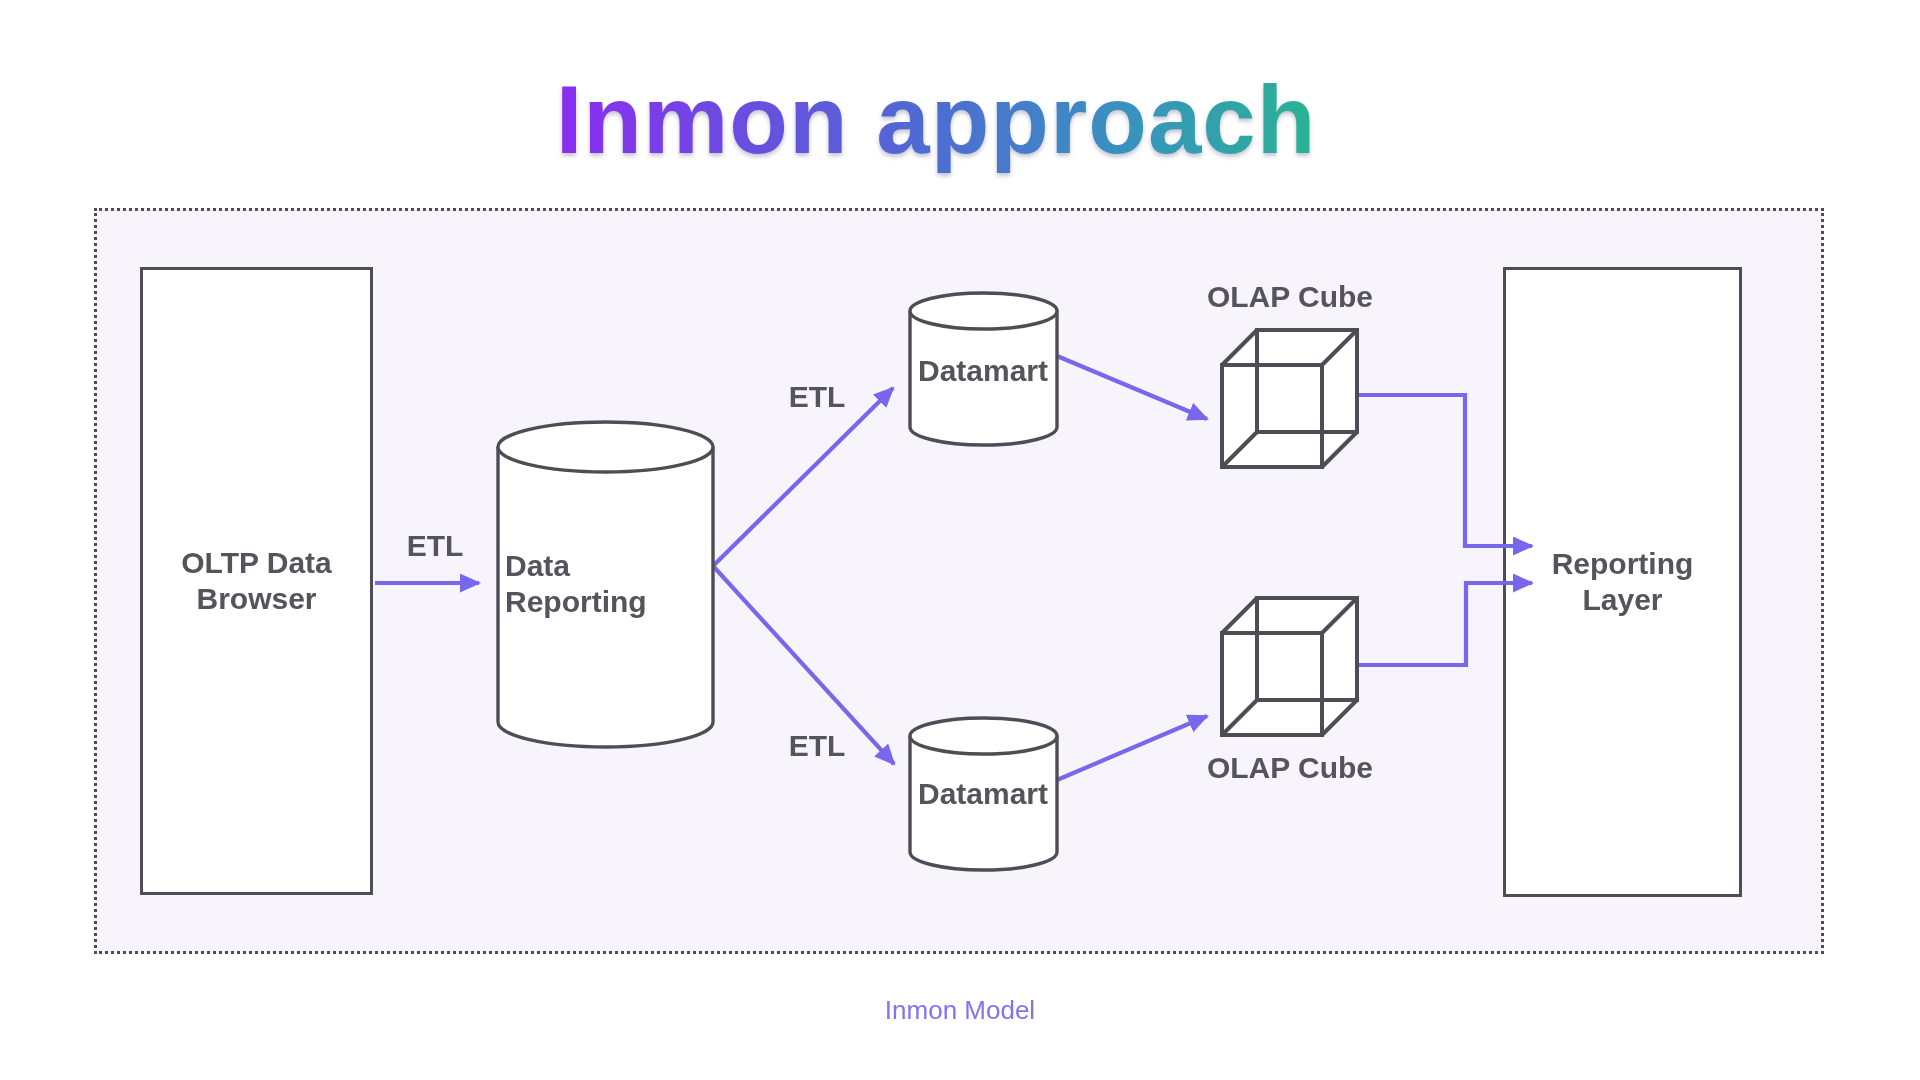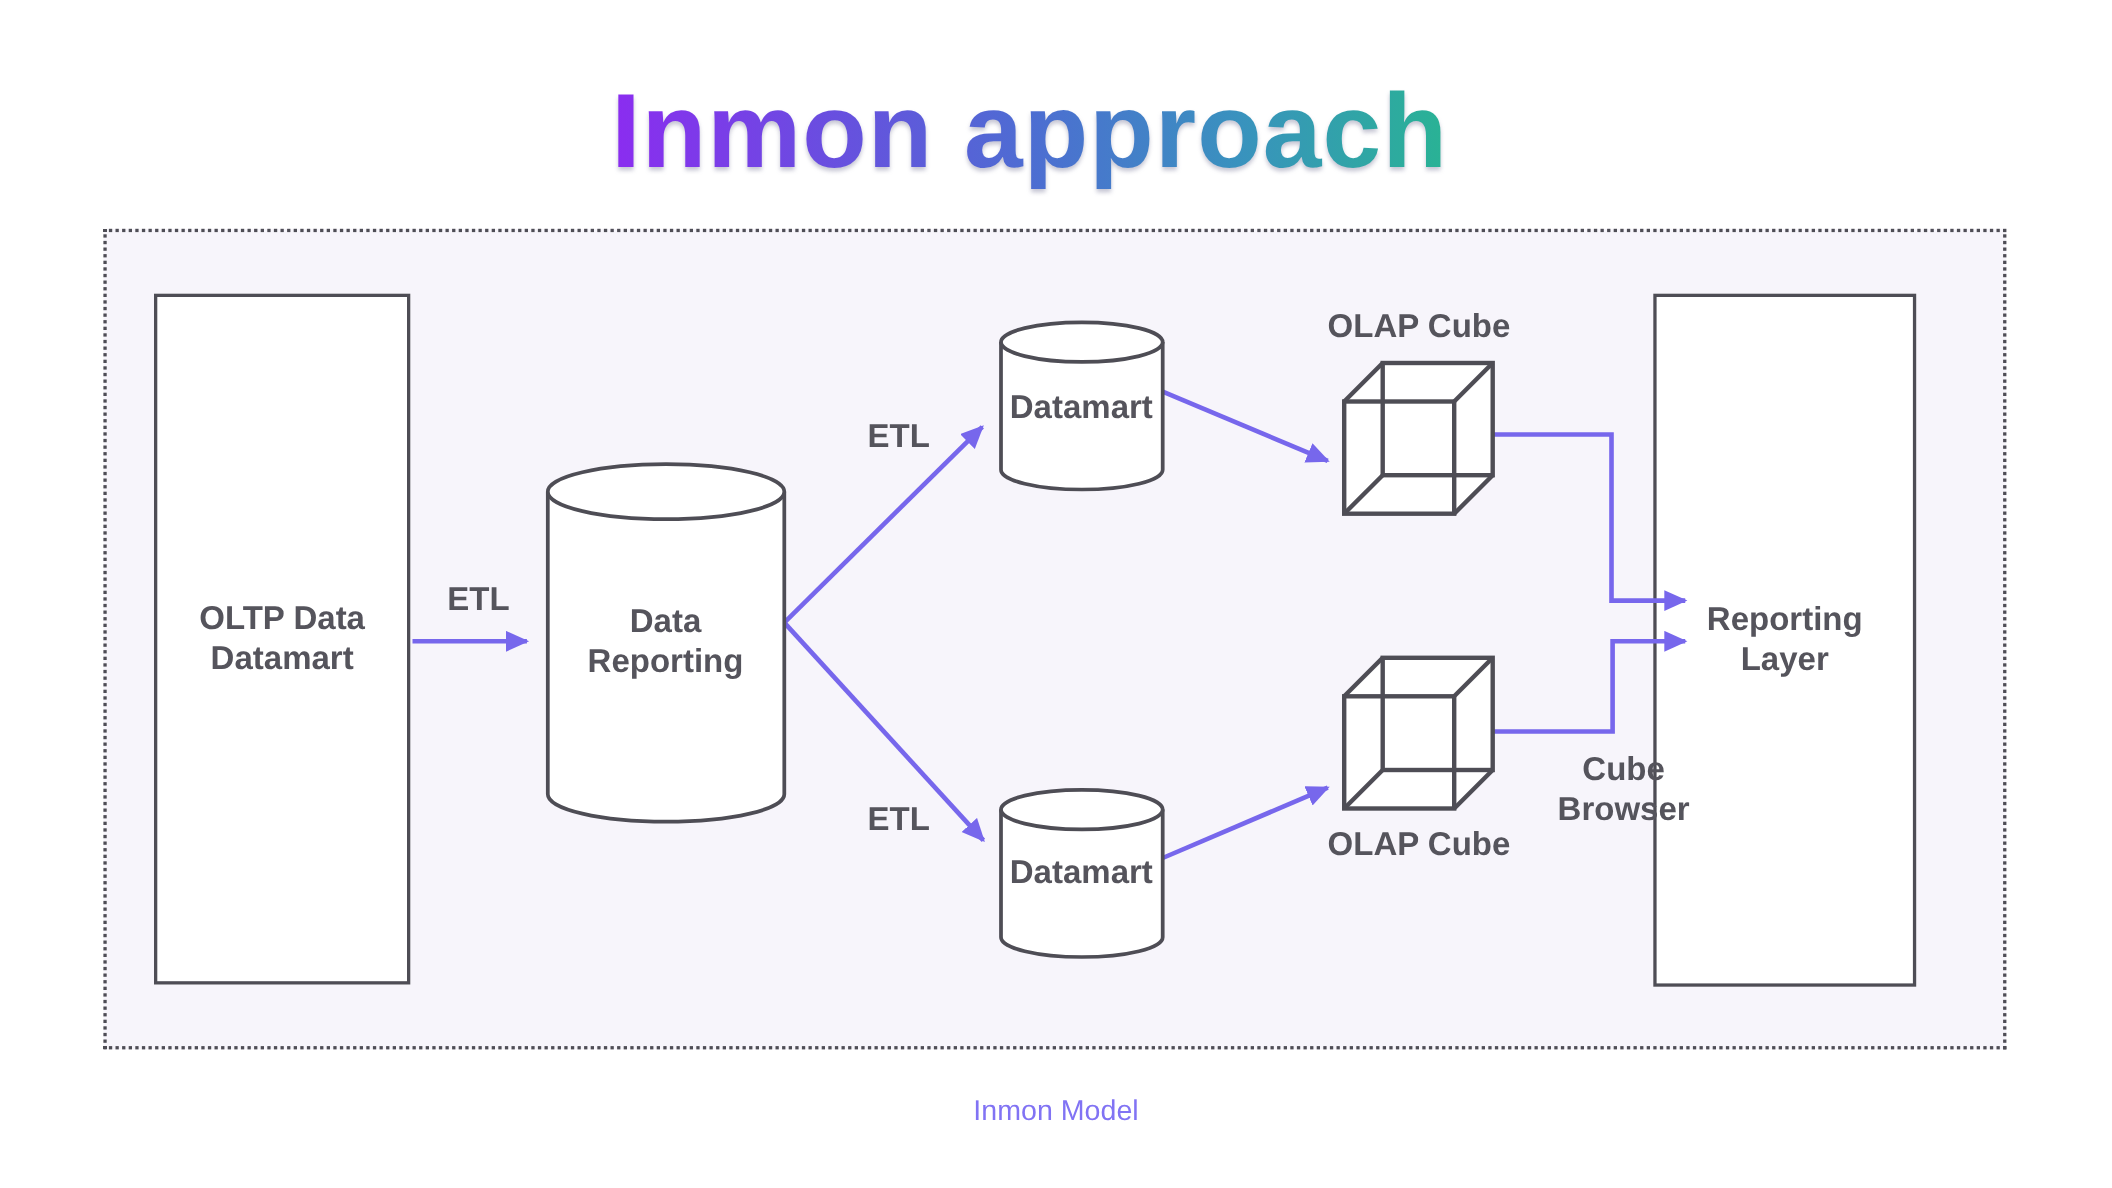--- a/index.html
+++ b/index.html
@@ -49,21 +49,21 @@
   .box-oltp{left:140px;top:267px;width:233px;height:628px;}
   .box-reporting{left:1503px;top:267px;width:239px;height:630px;}
   .node-box .wrap-170{width:170px;}
   .node-box .wrap-165{width:165px;}
 
   .node-label,.edge-label{
     font-size:30px;font-weight:700;color:var(--label-text);line-height:1.2;
   }
 
   
-  .lbl{position:absolute;transform:translate(-50%,-50%);text-align:center;z-index:3;}
+  .lbl{position:absolute;transform:translate(-50%,-50%);z-index:3;}
   .lbl-dw{left:605px;top:584px;width:200px;}
   .lbl-datamart-top{left:983px;top:371px;white-space:nowrap;}
   .lbl-datamart-bottom{left:983px;top:794px;white-space:nowrap;}
   .lbl-olap-top{left:1290px;top:297px;white-space:nowrap;}
   .lbl-olap-bottom{left:1290px;top:768px;white-space:nowrap;}
   .lbl-cube-browser{left:1476px;top:718px;width:160px;}
   .lbl-etl-1{left:435px;top:546px;}
   .lbl-etl-2{left:817px;top:397px;}
   .lbl-etl-3{left:817px;top:746px;}
 
@@ -83,21 +83,21 @@
 </head>
 <body>
 
 <div class="stage">
 
   <h1 class="title">Inmon approach</h1>
 
   <div class="diagram"></div>
 
   <div class="node-box box-oltp">
-    <span class="node-label wrap-170">OLTP Data Datamart</span>
+    <span class="node-label wrap-170">OLTP Data Browser</span>
   </div>
   <div class="node-box box-reporting">
     <span class="node-label wrap-165">Reporting Layer</span>
   </div>
 
   <svg class="shape-layer" viewBox="0 0 1920 1080">
     <defs>
       <marker id="arrow" markerUnits="userSpaceOnUse" markerWidth="22" markerHeight="20" refX="19" refY="9.5" orient="auto">
         <path d="M0,0 L21,9.5 L0,19 Z" class="arrowhead"></path>
       </marker>
@@ -147,20 +147,19 @@
       <line class="cube-edge" x1="1322" y1="735" x2="1357" y2="700"></line>
       <rect class="cube-edge" x="1222" y="633" width="100" height="102"></rect>
     </g>
   </svg>
 
   <div class="lbl lbl-dw node-label">Data Reporting</div>
   <div class="lbl lbl-datamart-top node-label">Datamart</div>
   <div class="lbl lbl-datamart-bottom node-label">Datamart</div>
   <div class="lbl lbl-olap-top node-label">OLAP Cube</div>
   <div class="lbl lbl-olap-bottom node-label">OLAP Cube</div>
-  <div class="lbl lbl-cube-browser edge-label">Cube Browser</div>
   <div class="lbl lbl-etl-1 edge-label">ETL</div>
   <div class="lbl lbl-etl-2 edge-label">ETL</div>
   <div class="lbl lbl-etl-3 edge-label">ETL</div>
 
   <div class="caption">Inmon Model</div>
 
 </div>
 
 </body></html>

